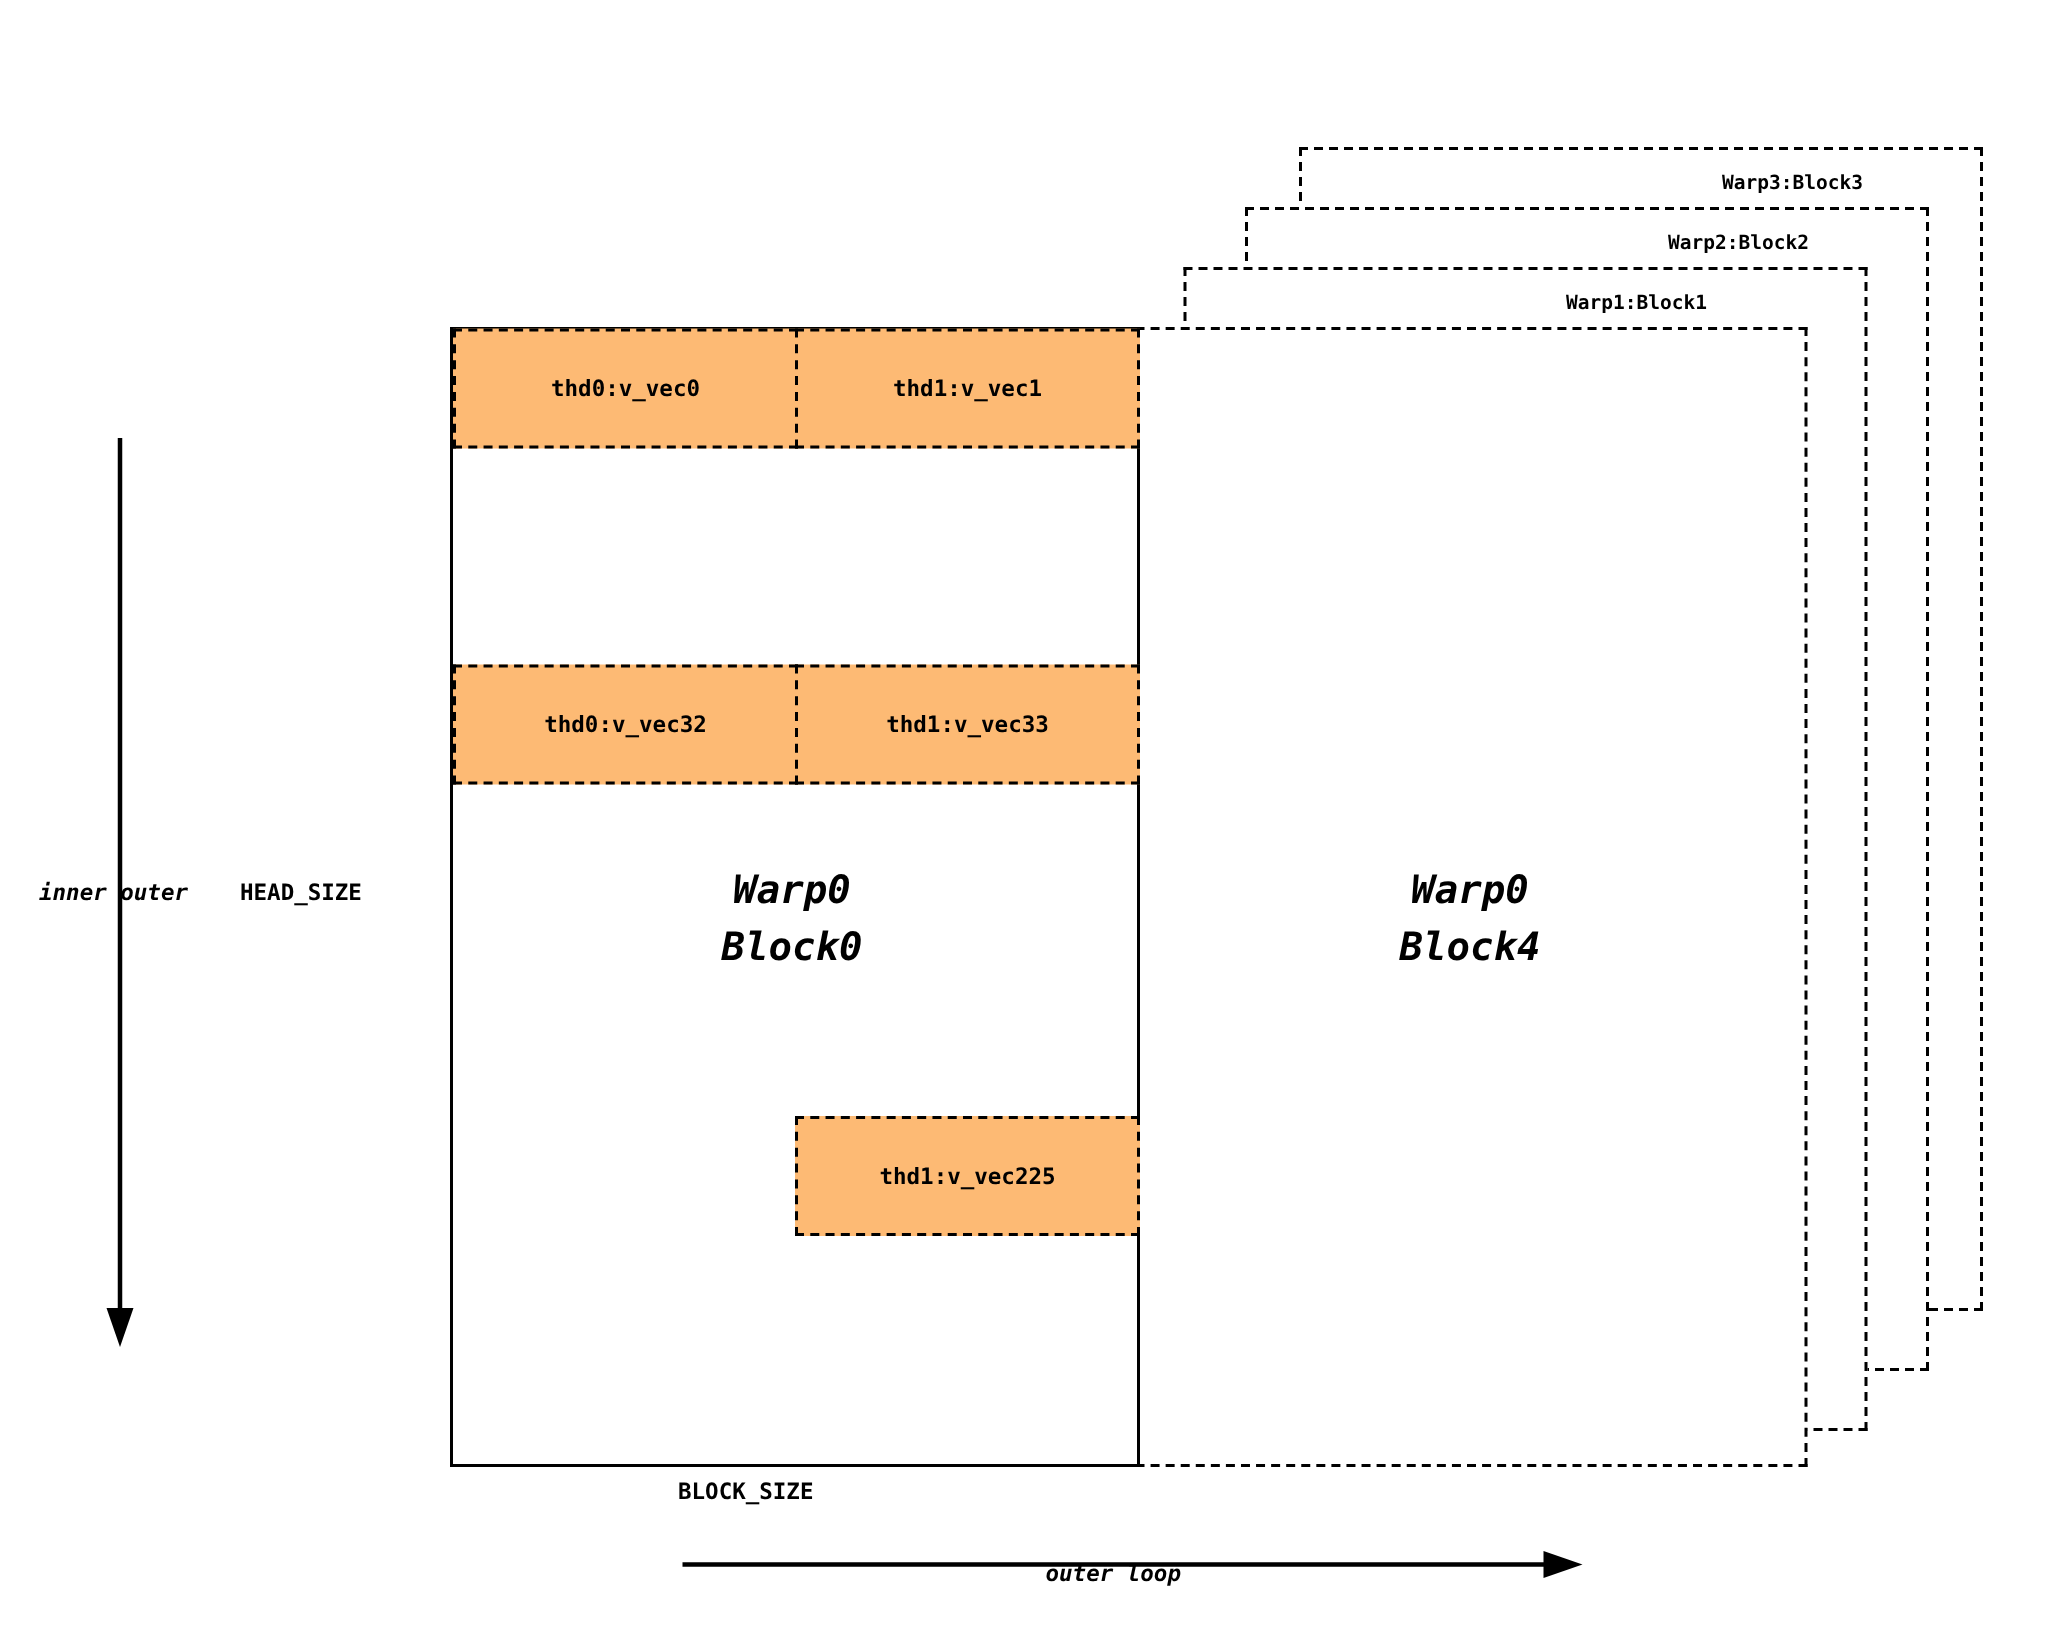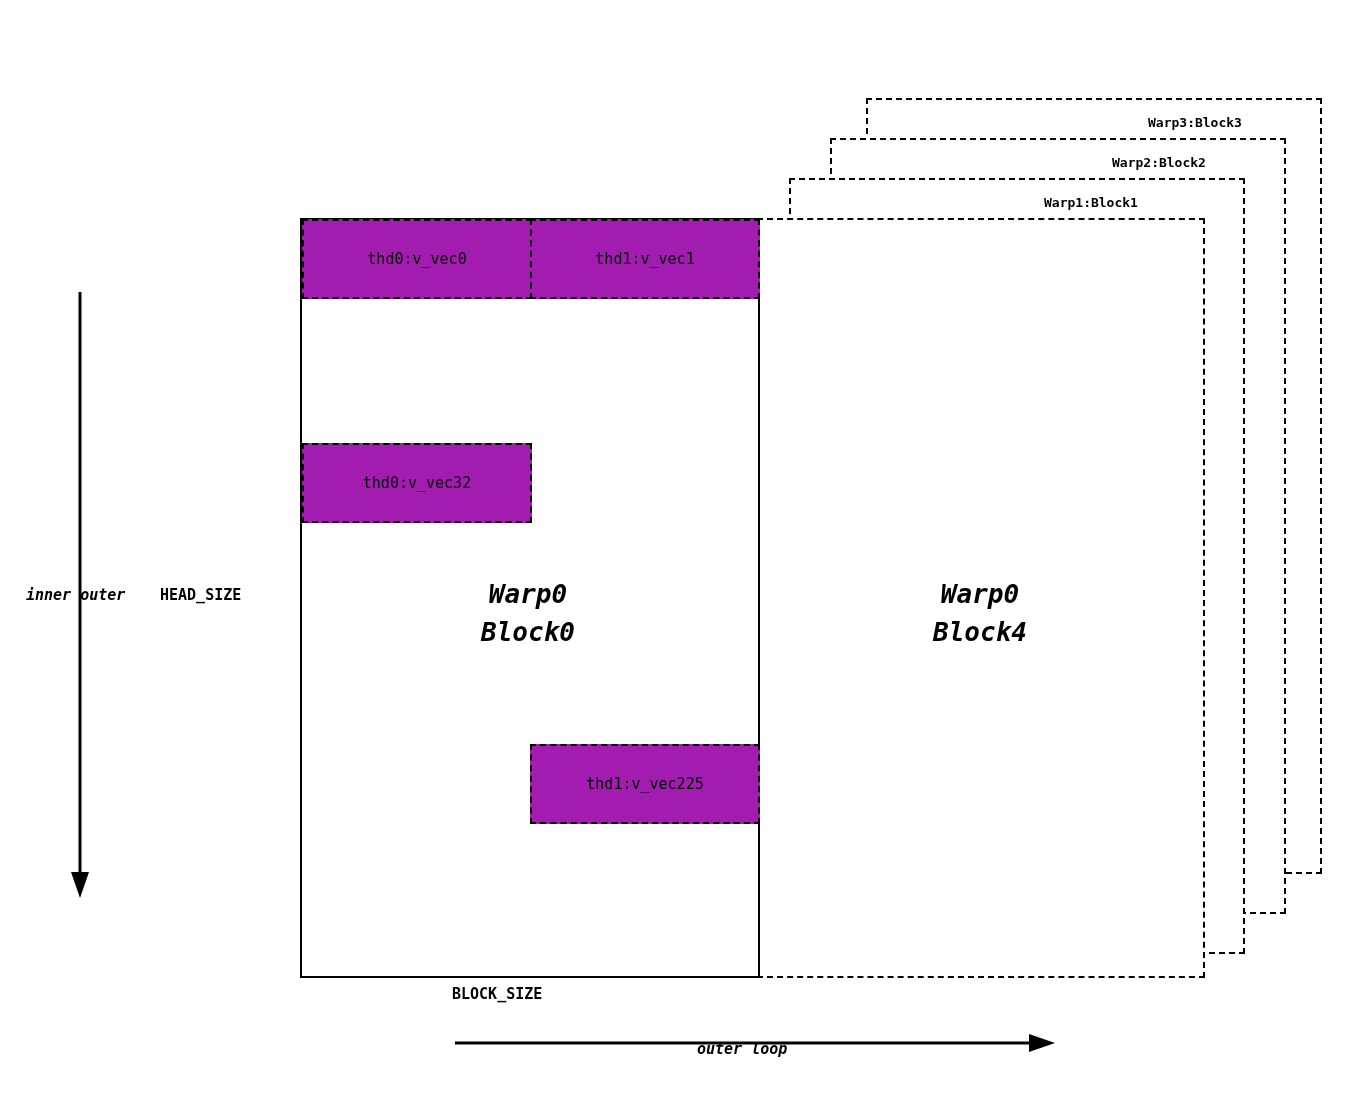--- a/index.html
+++ b/index.html
@@ -57,26 +57,26 @@
     width: 446px;
     height: 756px;
     border: 2px dashed #000;
     border-left: none;
     background: #ffffff;
   }
 
   
   .cell {
     border: 2px dashed #000;
-    background: #a21caf;
+    background: #fdba74;
     display: flex;
     align-items: center;
     justify-content: center;
     font-size: 15px;
-    font-weight: normal;
+    font-weight: bold;
     white-space: nowrap;
   }
 
   .warp-label {
     font-size: 26px;
     font-weight: bold;
     font-style: italic;
     text-align: center;
     line-height: 1.45;
     white-space: pre-line;
@@ -119,20 +119,21 @@
   <div class="abs block4"></div>
   <div class="abs warp-label" style="left:827px; top:552px; width:306px;">Warp0
 Block4</div>
 
   <div class="abs main-block"></div>
 
   <div class="abs cell" style="left:302px; top:219px; width:226px; height:76px;">thd0:v_vec0</div>
   <div class="abs cell" style="left:530px; top:219px; width:226px; height:76px;">thd1:v_vec1</div>
 
   <div class="abs cell" style="left:302px; top:443px; width:226px; height:76px;">thd0:v_vec32</div>
+  <div class="abs cell" style="left:530px; top:443px; width:226px; height:76px;">thd1:v_vec33</div>
 
   <div class="abs cell" style="left:530px; top:744px; width:226px; height:76px;">thd1:v_vec225</div>
 
   <div class="abs warp-label" style="left:375px; top:552px; width:306px;">Warp0
 Block0</div>
 
   <div class="abs axis-text italic" style="left:26px; top:586px;">inner outer</div>
   <div class="abs axis-text" style="left:160px; top:586px;">HEAD_SIZE</div>
   <div class="abs axis-text" style="left:452px; top:985px;">BLOCK_SIZE</div>
   <div class="abs axis-text italic" style="left:697px; top:1040px;">outer loop</div>

